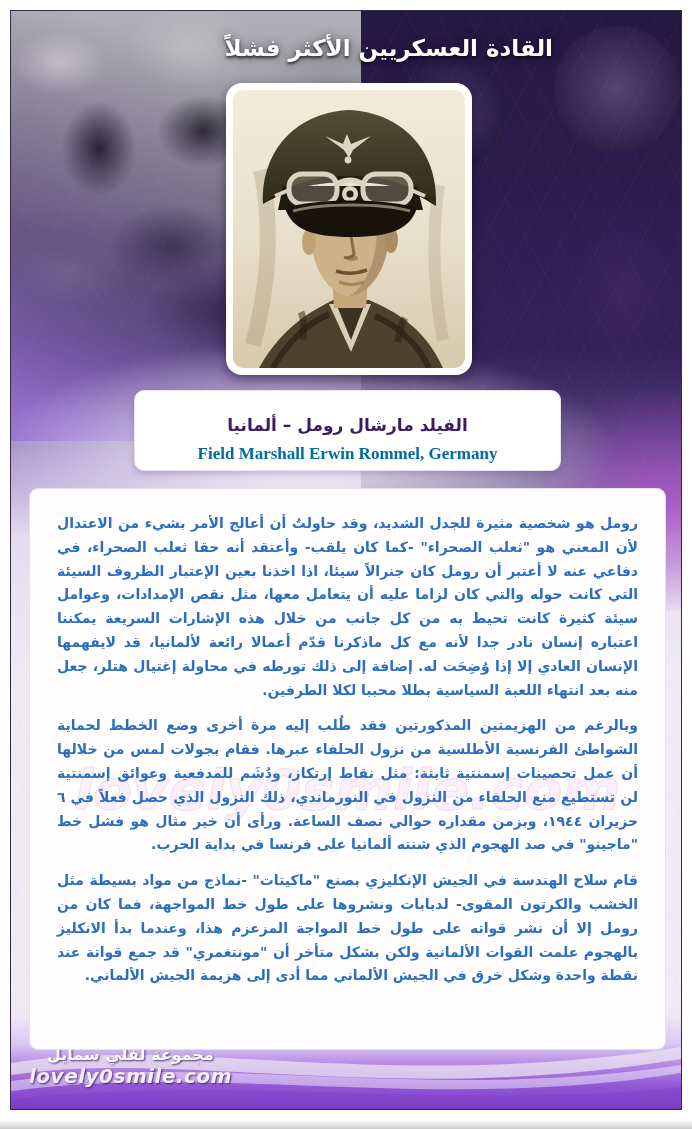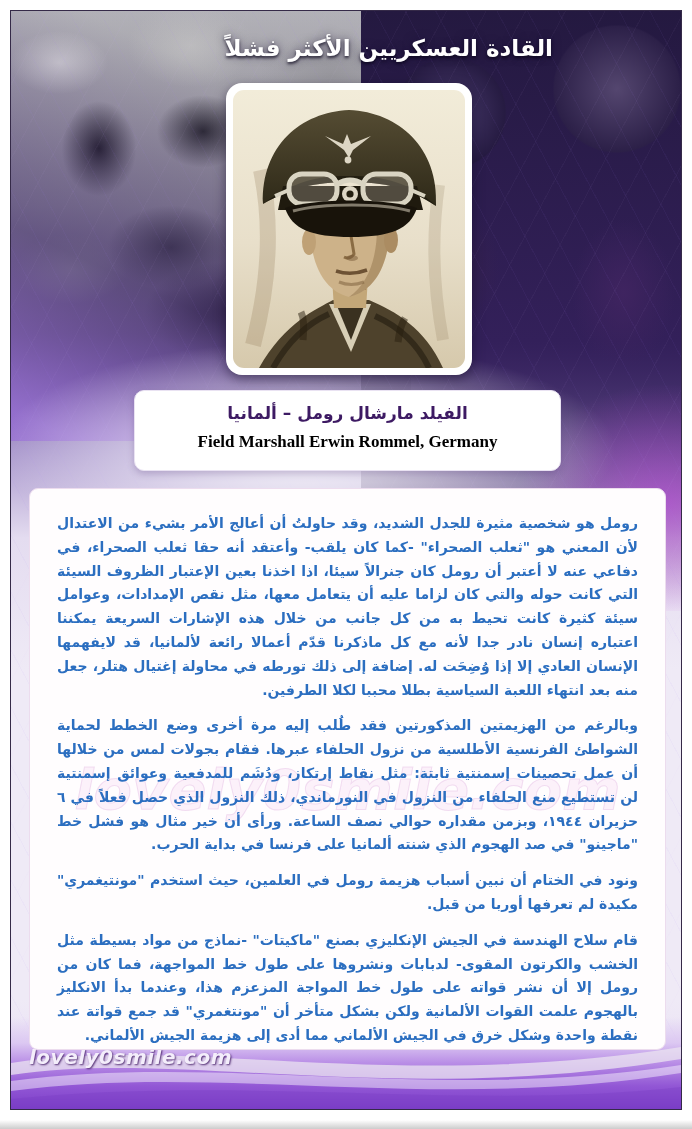--- a/index.html
+++ b/index.html
@@ -53,23 +53,23 @@
   
   .portrait-card{position:absolute;left:215px;top:72px;width:246px;height:292px;z-index:3;
     background:#ffffff;border-radius:16px;box-shadow:0 4px 12px rgba(15,8,35,.5);}
   .portrait-art{position:absolute;left:7px;top:7px;width:232px;height:278px;
     border-radius:11px;overflow:hidden;}
 
   
   .title-card{position:absolute;left:123px;top:379px;width:425px;height:79px;z-index:3;
     background:#ffffff;border-radius:10px;border:1px solid #e9e2f2;
     box-shadow:0 3px 7px rgba(80,50,120,.28);text-align:center;}
-  .title-ar{direction:rtl;margin-top:12px;font-size:17px;font-weight:bold;color:#3d1a63;}
+  .title-ar{direction:rtl;margin-top:24px;font-size:17px;font-weight:bold;color:#3d1a63;}
   .title-en{margin-top:9px;font-family:"Liberation Serif",serif;font-size:17px;
-    font-weight:bold;color:#000000;}
+    font-weight:bold;color:#0369a1;}
 
   
   .text-card{position:absolute;left:18px;top:477px;width:637px;height:562px;z-index:3;
     box-sizing:border-box;background:#fffdfe;border:1px solid #ecdcee;border-radius:9px;
     padding:11px 15px;overflow:hidden;}
   .text-card p{margin:12px;direction:rtl;text-align:justify;font-size:14px;font-weight:bold;
     color:#2b6ec0;line-height:23.8px;}
   .watermark{position:absolute;left:0;right:0;top:268px;z-index:0;text-align:center;
     font-size:56px;font-weight:bold;font-style:italic;color:rgba(240,200,235,.22);
     -webkit-text-stroke:1px rgba(216,160,216,.30);pointer-events:none;}
@@ -172,29 +172,29 @@
 
     <div class="title-card">
       <div class="title-ar">الفيلد مارشال رومل – ألمانيا</div>
       <div class="title-en">Field Marshall Erwin Rommel, Germany</div>
     </div>
 
     <div class="text-card">
       <div class="watermark">lovely0smile.com</div>
       <p>رومل هو شخصية مثيرة للجدل الشديد، وقد حاولتُ أن أعالج الأمر بشيء من الاعتدال لأن المعني هو "ثعلب الصحراء" -كما كان يلقب- وأعتقد أنه حقا ثعلب الصحراء، في دفاعي عنه لا أعتبر أن رومل كان جنرالاً سيئا، اذا اخذنا بعين الإعتبار الظروف السيئة التي كانت حوله والتي كان لزاما عليه أن يتعامل معها، مثل نقص الإمدادات، وعوامل سيئة كثيرة كانت تحيط به من كل جانب من خلال هذه الإشارات السريعة يمكننا اعتباره إنسان نادر جدا لأنه مع كل ماذكرنا قدّم أعمالا رائعة لألمانيا، قد لايفهمها الإنسان العادي إلا إذا وُضِحَت له. إضافة إلى ذلك تورطه في محاولة إغتيال هتلر، جعل منه بعد انتهاء اللعبة السياسية بطلا محببا لكلا الطرفين.</p>
       <p>وبالرغم من الهزيمتين المذكورتين فقد طُلب إليه مرة أخرى وضع الخطط لحماية الشواطئ الفرنسية الأطلسية من نزول الحلفاء عبرها. فقام بجولات لمس من خلالها أن عمل تحصينات إسمنتية ثابتة: مثل نقاط إرتكاز، ودُشَم للمدفعية وعوائق إسمنتية لن تستطيع منع الحلفاء من النزول في النورماندي، ذلك النزول الذي حصل فعلاً في ٦ حزيران ١٩٤٤، وبزمن مقداره حوالي نصف الساعة. ورأى أن خير مثال هو فشل خط "ماجينو" في صد الهجوم الذي شنته ألمانيا على فرنسا في بداية الحرب.</p>
-      <p>ونود في الختام أن نبين أسباب هزيمة رومل في العلمين، حيث استخدم "مونتيغمري" مكيدة لم تعرفها أوربا من قبل.</p>
       <p>قام سلاح الهندسة في الجيش الإنكليزي بصنع "ماكيتات" -نماذج من مواد بسيطة مثل الخشب والكرتون المقوى- لدبابات ونشروها على طول خط المواجهة، فما كان من رومل إلا أن نشر قواته على طول خط المواجة المزعزم هذا، وعندما بدأ الانكليز بالهجوم علمت القوات الألمانية ولكن بشكل متأخر أن "مونتغمري" قد جمع قواتة عند نقطة واحدة وشكل خرق في الجيش الألماني مما أدى إلى هزيمة الجيش الألماني.</p>
     </div>
 
     <div class="footer">
       <svg class="footer-swoosh" viewBox="0 0 670 80" preserveAspectRatio="none" xmlns="http://www.w3.org/2000/svg" aria-hidden="true">
         <path d="M0,34 C170,6 380,64 670,18 L670,30 C380,78 170,20 0,46 Z" fill="rgba(235,228,240,.75)"></path>
         <path d="M0,52 C210,24 420,74 670,36 L670,44 C420,84 210,34 0,62 Z" fill="rgba(255,255,255,.45)"></path>
         <path d="M0,70 C240,46 460,82 670,58 L670,80 L0,80 Z" fill="rgba(120,60,195,.35)"></path>
       </svg>
       <div class="footer-brand">
+        <div class="footer-group">مجموعة لفلي سمايل</div>
         <div class="footer-site">lovely0smile.com</div>
       </div>
     </div>
 
   </div>
 </div>
 
 </body></html>

